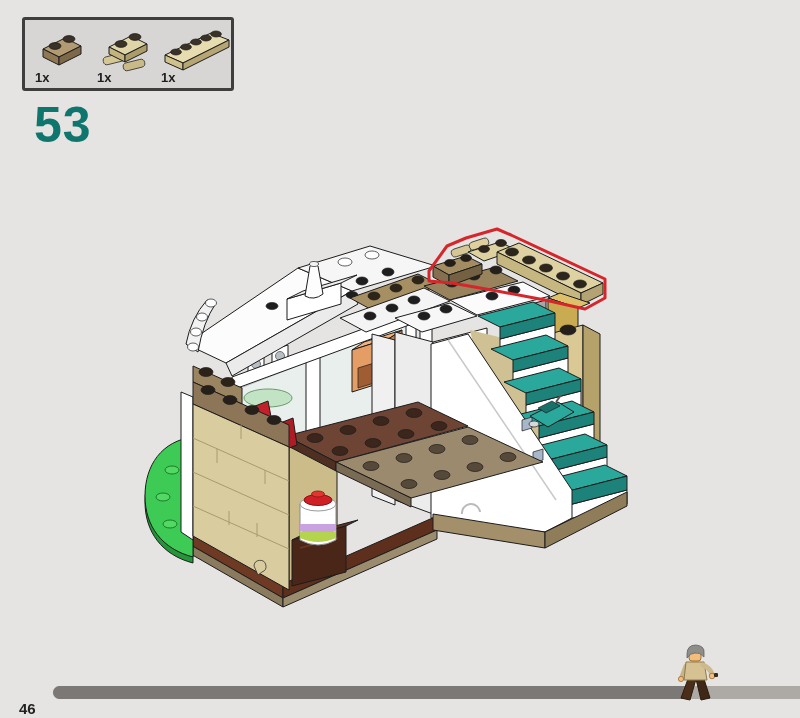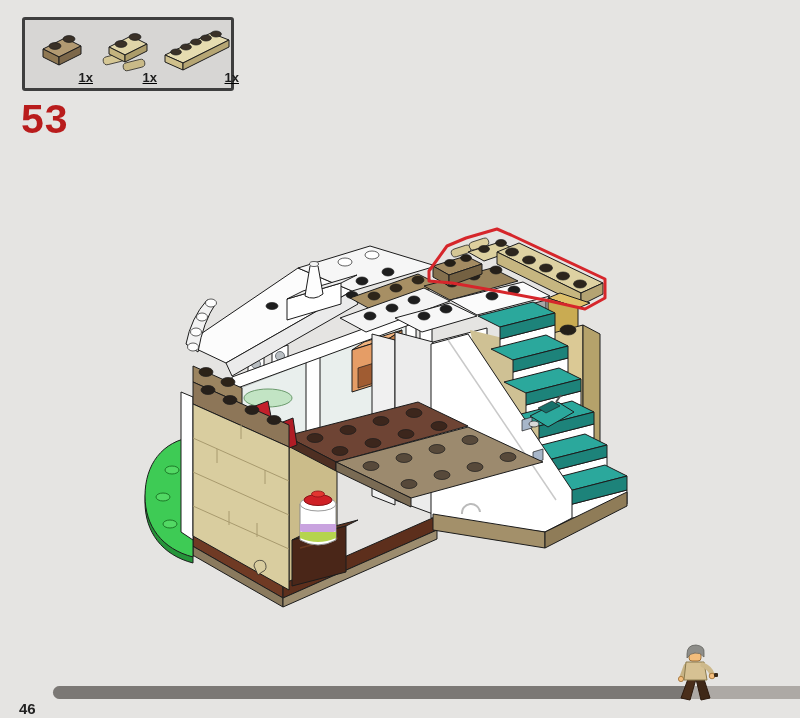--- a/index.html
+++ b/index.html
@@ -8,27 +8,27 @@
     background:#e5e4e2;
     font-family:"Liberation Sans", sans-serif;
   }
   .page{position:absolute;inset:0;}
   
   .parts-box{
     position:absolute;left:22px;top:17px;width:212px;height:74px;
     background:#d7d6d4;border:3px solid #3e3e3e;border-radius:3px;
     display:flex;align-items:flex-end;gap:2px;padding:2px 4px 2px 8px;box-sizing:border-box;
   }
-  .part{display:flex;flex-direction:column;align-items:flex-end;text-decoration:underline;}
+  .part{display:flex;flex-direction:column;align-items:flex-start;}
   .part svg{display:block;}
   .part-label{font-size:13px;font-weight:700;color:#1d1d1d;line-height:1;margin:-2px 0 2px 2px;}
   
   .step-number{
-    position:absolute;left:21px;top:96px;
-    font-size:41px;font-weight:800;color:#b91c1c;letter-spacing:1px;
+    position:absolute;left:34px;top:96px;
+    font-size:50px;font-weight:800;color:#0f766e;letter-spacing:1px;
   }
   
   .page-number{
     position:absolute;left:19px;top:700px;
     font-size:15px;font-weight:700;color:#222;
   }
   .progress-track{
     position:absolute;left:53px;top:686px;width:747px;height:13px;
     background:#ada9a5;border-radius:7px 0 0 7px;
   }

